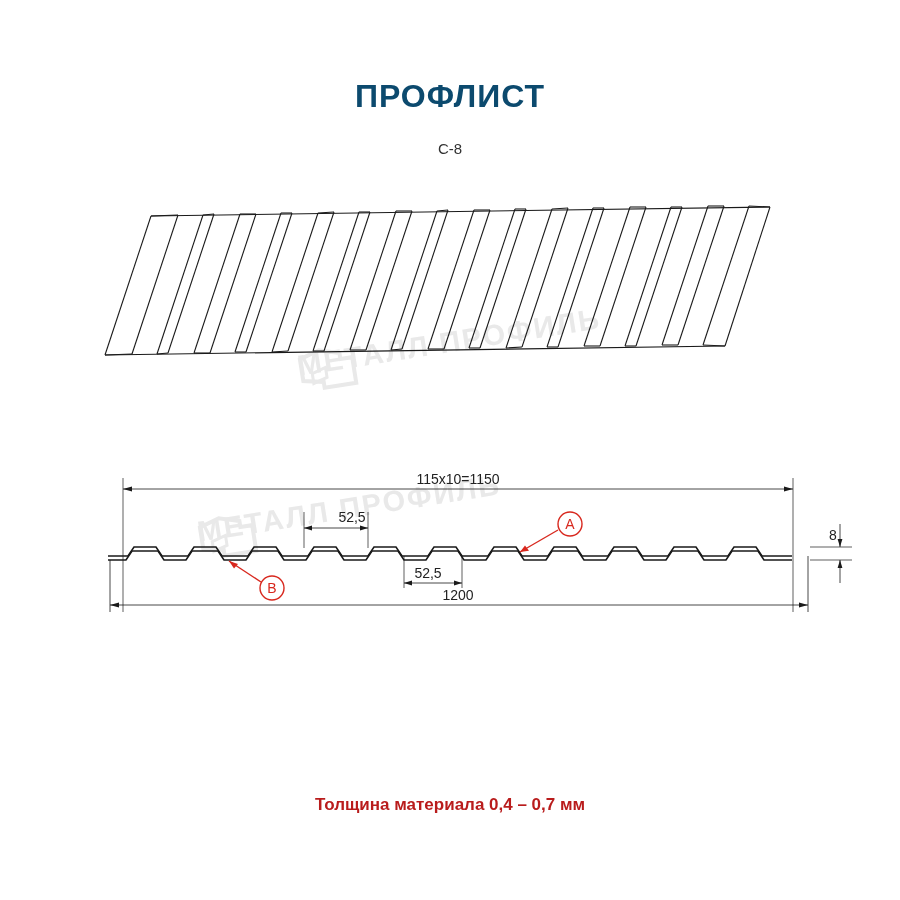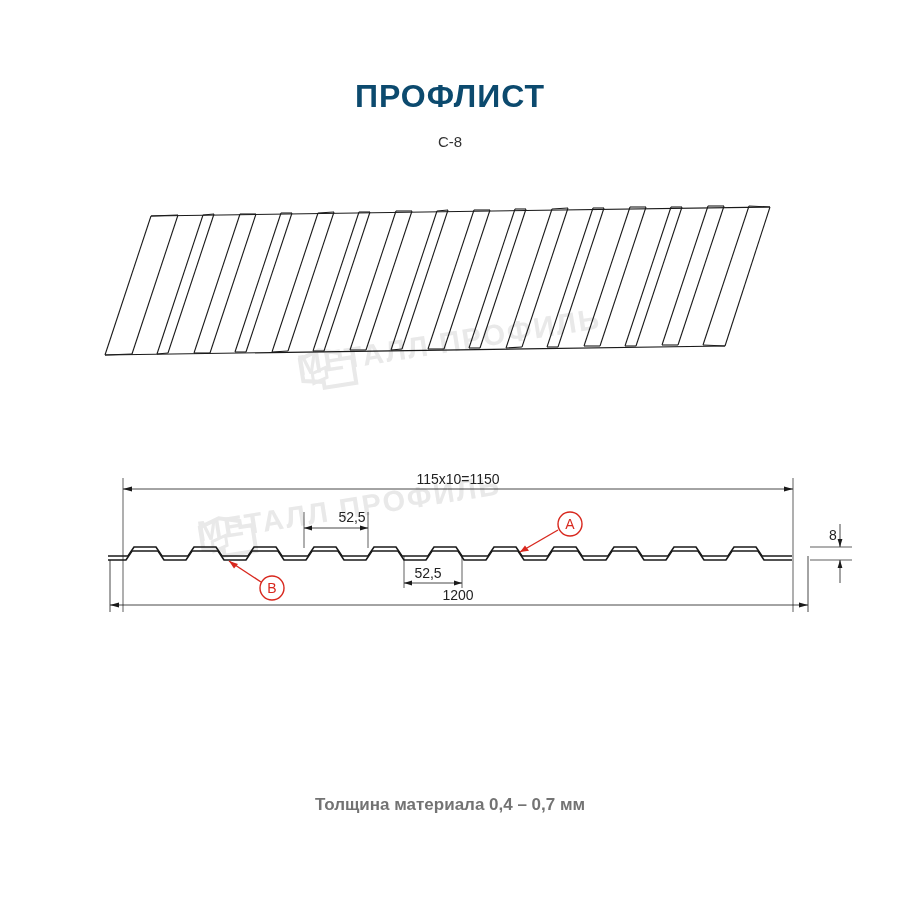--- a/index.html
+++ b/index.html
@@ -24,36 +24,36 @@
     left: 0;
     width: 900px;
     text-align: center;
     font-size: 32px;
     font-weight: bold;
     letter-spacing: 1px;
     color: #0c4a6e;
   }
   .subtitle {
     position: absolute;
-    top: 133px;
+    top: 140px;
     left: 0;
     width: 900px;
     text-align: center;
     font-size: 15px;
     color: #333333;
   }
   .footnote {
     position: absolute;
     top: 795px;
     left: 0;
     width: 900px;
     text-align: center;
     font-size: 17px;
     font-weight: bold;
-    color: #737373;
+    color: #b91c1c;
   }
   svg.layer {
     position: absolute;
     left: 0;
     top: 0;
     width: 900px;
     height: 900px;
   }
   .wm {
     position: absolute;

